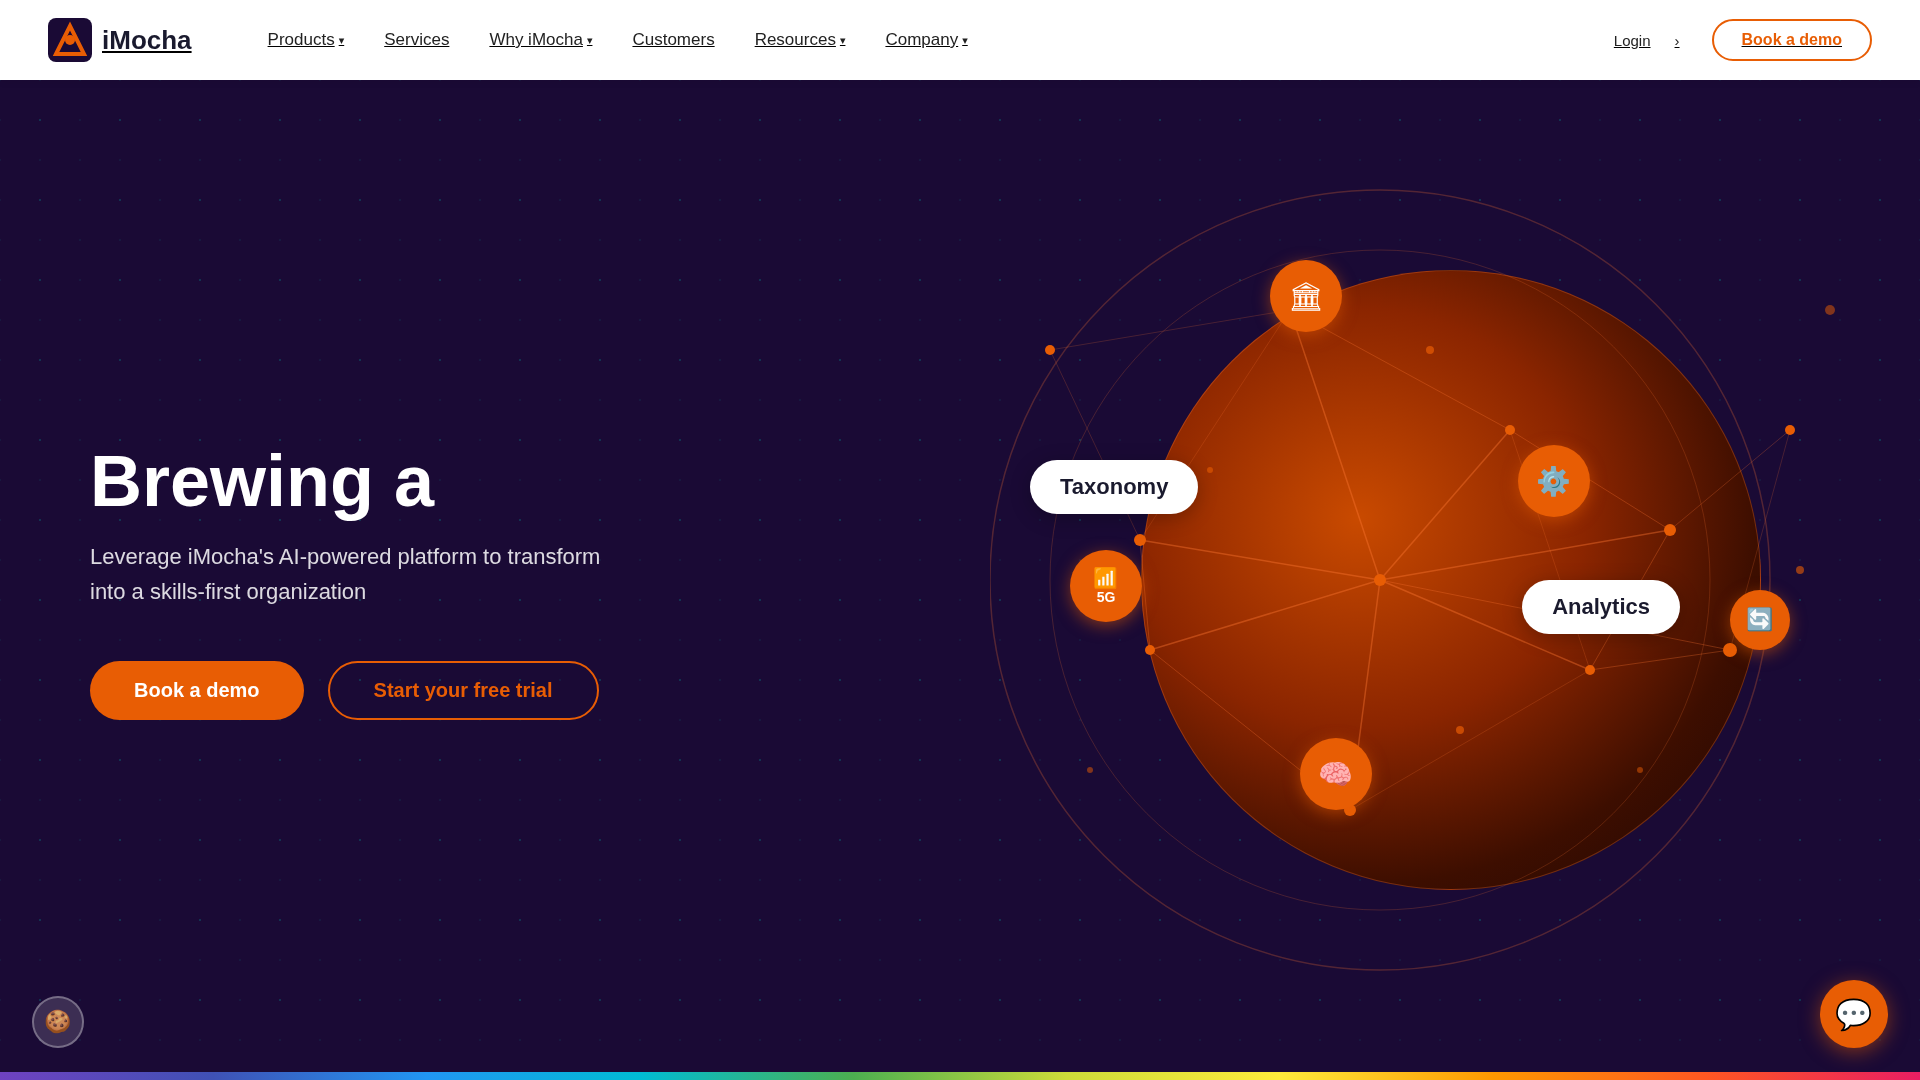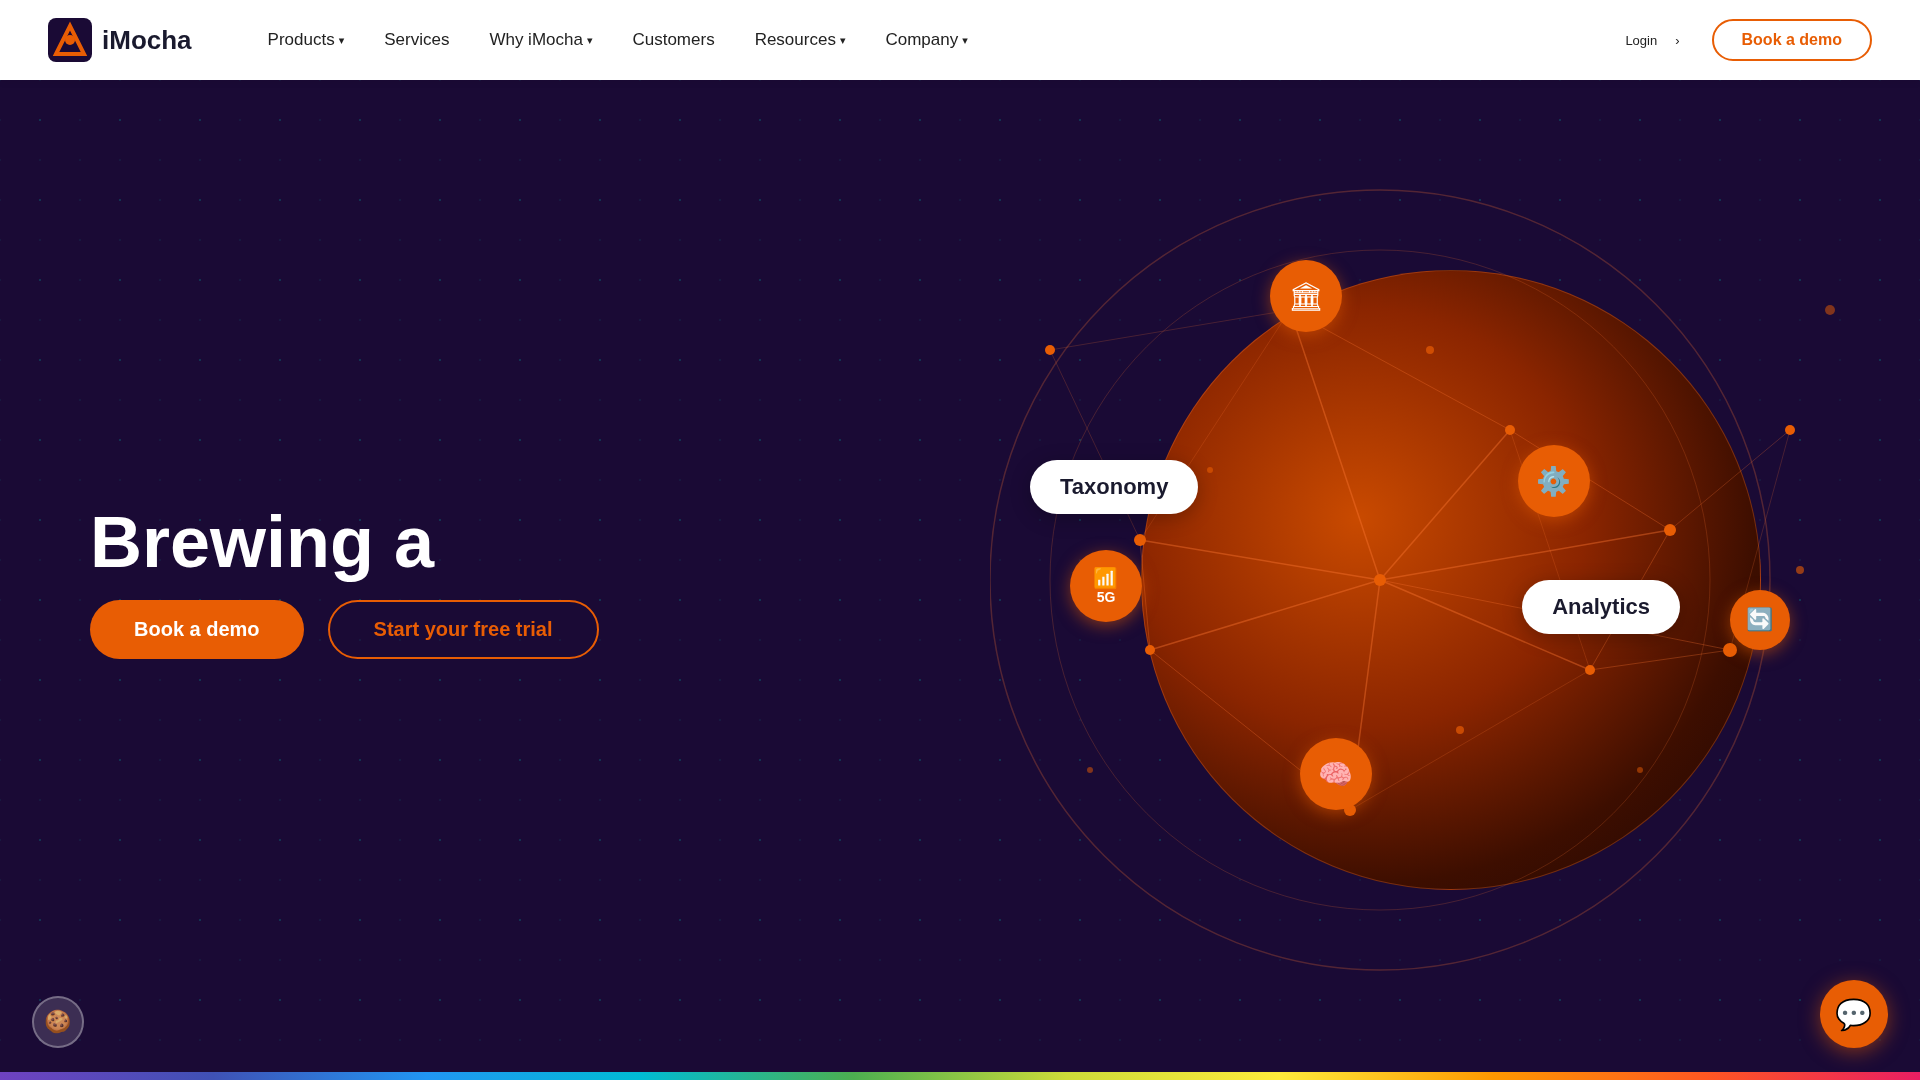--- a/index.html
+++ b/index.html
@@ -9,20 +9,21 @@
     .navbar {
       position: fixed;
       top: 0; left: 0; right: 0;
       height: 80px;
       background: #fff;
       display: flex;
       align-items: center;
       padding: 0 48px;
       z-index: 100;
       box-shadow: 0 2px 8px rgba(0,0,0,0.06);
+      text-decoration: underline;
     }
     .logo {
       display: flex;
       align-items: center;
       gap: 10px;
       margin-right: 60px;
       text-decoration: none;
     }
     .logo-icon {
       width: 44px;
@@ -56,22 +57,22 @@
       margin-top: 1px;
     }
     .nav-right {
       display: flex;
       align-items: center;
       gap: 16px;
     }
     .login-btn {
       display: flex;
       align-items: center;
-      gap: 18px;
-      font-size: 13px;
+      gap: 24px;
+      font-size: 15px;
       font-weight: 500;
       color: #222;
       cursor: pointer;
       padding: 8px 16px;
     }
     .book-demo-btn {
       background: #fff;
       border: 2px solid #e85d04;
       color: #e85d04;
       font-size: 16px;
@@ -360,20 +361,21 @@
     <button class="book-demo-btn">Book a demo</button>
   </div>
 </nav>
 
 <section class="hero">
 
   <div class="hero-content">
     <h1 class="hero-title">
       <span>Brewing a</span><br>
     </h1>
+    <p class="hero-subtitle">Leverage iMocha's AI-powered platform to transform into a skills-first organization</p>
     <div class="hero-buttons">
       <button class="btn-book-demo">Book a demo</button>
       <button class="btn-free-trial">Start your free trial</button>
     </div>
   </div>
 
   <div class="globe-area">
     <div class="globe-svg-wrapper">
 
       <div class="globe-circle"></div>

